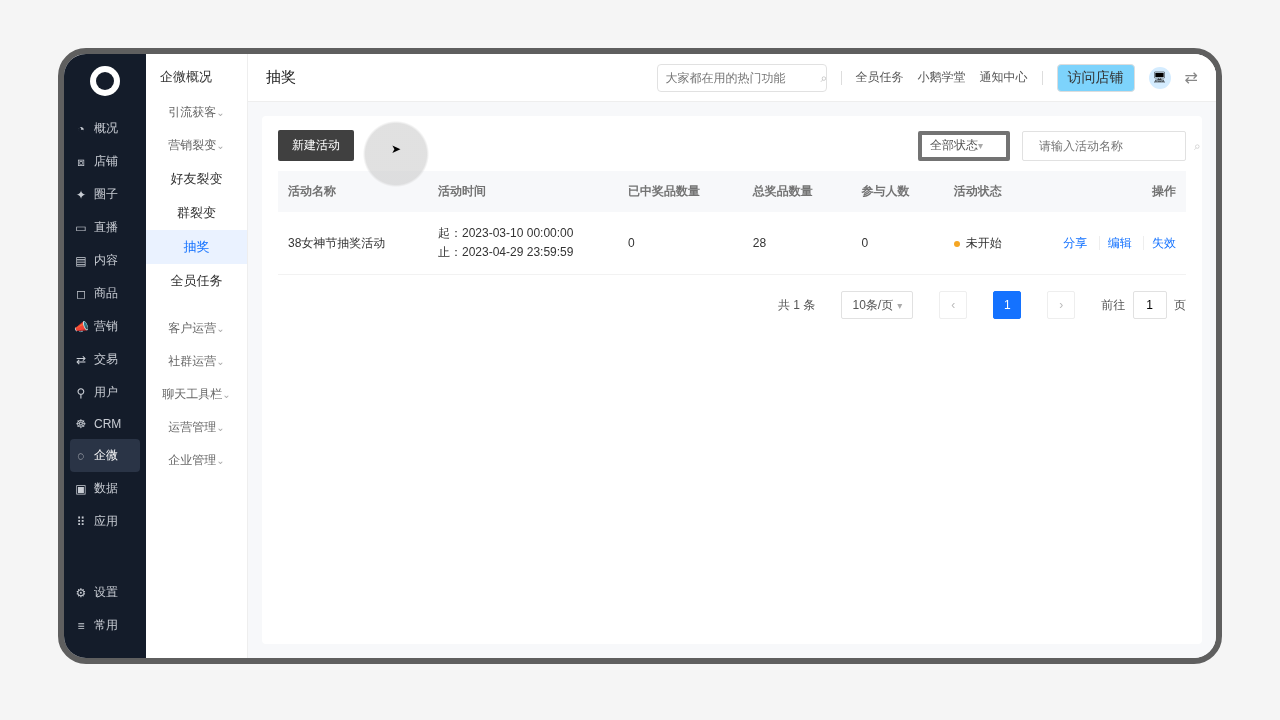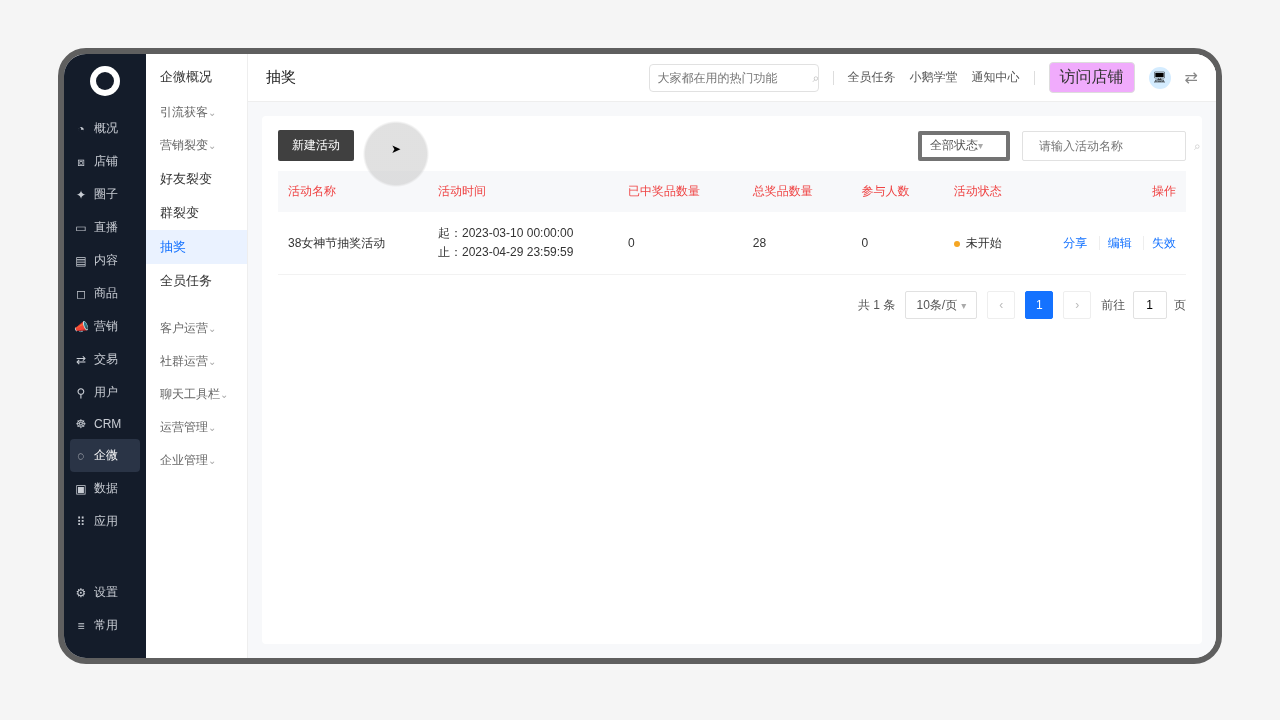--- a/index.html
+++ b/index.html
@@ -9,54 +9,54 @@
 .nav1{width:82px;background:#141c2a;color:#c9cdd4;display:flex;flex-direction:column;align-items:center;padding-top:12px;font-size:12px}
 .logo{width:30px;height:30px;border-radius:50%;background:#fff;display:flex;align-items:center;justify-content:center;margin-bottom:16px}
 .logo-inner{width:18px;height:18px;border-radius:50%;background:#141c2a}
 .nav1-list{flex:1;width:100%}
 .nav1-item{display:flex;align-items:center;gap:6px;padding:8px 10px;cursor:pointer;color:#c9cdd4;font-size:12px}
 .nav1-item.active{background:#2a3446;border-radius:4px;color:#fff;margin:0 6px;padding:8px 4px}
 .nav1-item .ic{width:14px;text-align:center}
 .nav1-bot{width:100%;padding-bottom:16px}
 .nav2{width:102px;background:#fff;border-right:1px solid #eee;padding:14px 0;font-size:13px;color:#333}
 .nav2-title{padding:0 14px 10px;font-size:13px;color:#333}
-.nav2-item{display:flex;align-items:center;justify-content:flex-start;padding:8px 14px;cursor:pointer;color:#666;font-size:12px}
+.nav2-item{display:flex;align-items:center;justify-content:center;padding:8px 14px;cursor:pointer;color:#666;font-size:12px}
 .nav2-item.plain{color:#333;font-size:13px}
 .nav2-item.active{background:#eaf2ff;color:#1472ff}
 .chev{font-size:10px;color:#aaa}
 .main{flex:1;display:flex;flex-direction:column;background:#f7f8fa}
 .topbar{height:48px;background:#fff;display:flex;align-items:center;padding:0 18px;gap:14px;border-bottom:1px solid #eee}
 .page-title{font-size:15px;color:#222;font-weight:500}
 .spacer{flex:1}
 .search{width:170px;height:28px;border:1px solid #e1e1e1;border-radius:4px;display:flex;align-items:center;padding:0 8px;color:#bbb;font-size:12px}
 .search input{border:none;outline:none;flex:1;font-size:12px;color:#4c1d95;background:transparent}
 .toplink{font-size:12px;color:#555;cursor:pointer}
 .divider{width:1px;height:14px;background:#ddd}
-.visit-btn{border:1px solid #ddd;border-radius:4px;padding:4px 10px;font-size:16px;cursor:pointer;color:#333;background:#f0abfc}
+.visit-btn{border:1px solid #ddd;border-radius:4px;padding:4px 10px;font-size:14px;cursor:pointer;color:#333;background:#7dd3fc}
 .pill{width:22px;height:22px;border-radius:50%;background:#d4ecff;display:flex;align-items:center;justify-content:center;font-size:11px}
 .content{flex:1;padding:14px;overflow:hidden}
 .panel{background:#fff;border-radius:4px;height:100%;padding:14px 16px}
 .panel-top{display:flex;align-items:center;gap:12px;margin-bottom:10px;position:relative}
 .btn-primary{background:#404040;color:#fff;border:none;border-radius:2px;padding:7px 14px;font-size:12px;cursor:pointer}
 .panel-top .grow{flex:1}
 .sel{width:92px;height:30px;border:4px solid #737373;border-radius:2px;display:flex;align-items:center;padding:0 8px;font-size:12px;color:#555;cursor:pointer}
 .inp{width:164px;height:30px;border:1px solid #e1e1e1;border-radius:2px;display:flex;align-items:center;padding:0 16px;font-size:12px;color:#bbb}
 .inp input{border:none;outline:none;flex:1;font-size:12px;background:transparent}
 .cursor-dot{position:absolute;left:82px;top:-12px;width:72px;height:72px;border-radius:50%;background:radial-gradient(circle,#c8c8c8 0%,#c8c8c8 60%,transparent 65%);opacity:0.55;pointer-events:none}
 .cursor-arrow{position:absolute;left:113px;top:12px;font-size:12px;color:#000;pointer-events:none}
 table{width:100%;border-collapse:collapse;font-size:12px}
-thead th{background:#f7f8fa;color:#ef4444;font-weight:400;text-align:left;padding:12px 10px}
+thead th{background:#f7f8fa;color:#737373;font-weight:700;text-align:left;padding:12px 10px}
 thead th:last-child{text-align:right}
 tbody td{padding:12px 10px;color:#333;border-bottom:1px solid #f2f2f2;vertical-align:middle}
 tbody td:last-child{text-align:right}
 .time-cell{line-height:1.6;color:#333}
 .status-dot{display:inline-block;width:6px;height:6px;border-radius:50%;background:#f5a623;margin-right:6px;vertical-align:middle}
 .act{color:#1472ff;cursor:pointer;margin-left:8px}
 .act+.act{border-left:1px solid #eee;padding-left:8px}
-.pager{display:flex;align-items:center;justify-content:flex-end;gap:10px;margin-top:16px;font-size:12px;color:#555}
+.pager{display:flex;align-items:center;justify-content:flex-end;gap:26px;margin-top:16px;font-size:12px;color:#555}
 .pg-sel{border:1px solid #e1e1e1;border-radius:2px;height:28px;width:72px;display:flex;align-items:center;justify-content:center;gap:4px;cursor:pointer}
 .pg-btn{width:28px;height:28px;border:1px solid #eee;border-radius:2px;display:flex;align-items:center;justify-content:center;color:#bbb;cursor:pointer;background:#fff}
 .pg-btn.active{background:#1472ff;color:#fff;border-color:#1472ff}
 .pg-jump input{width:34px;height:28px;border:1px solid #e1e1e1;border-radius:2px;text-align:center;font-size:12px;margin:0 4px}
 </style>
 </head>
 <body>
 
 <div class="frame">
 <div class="app">

